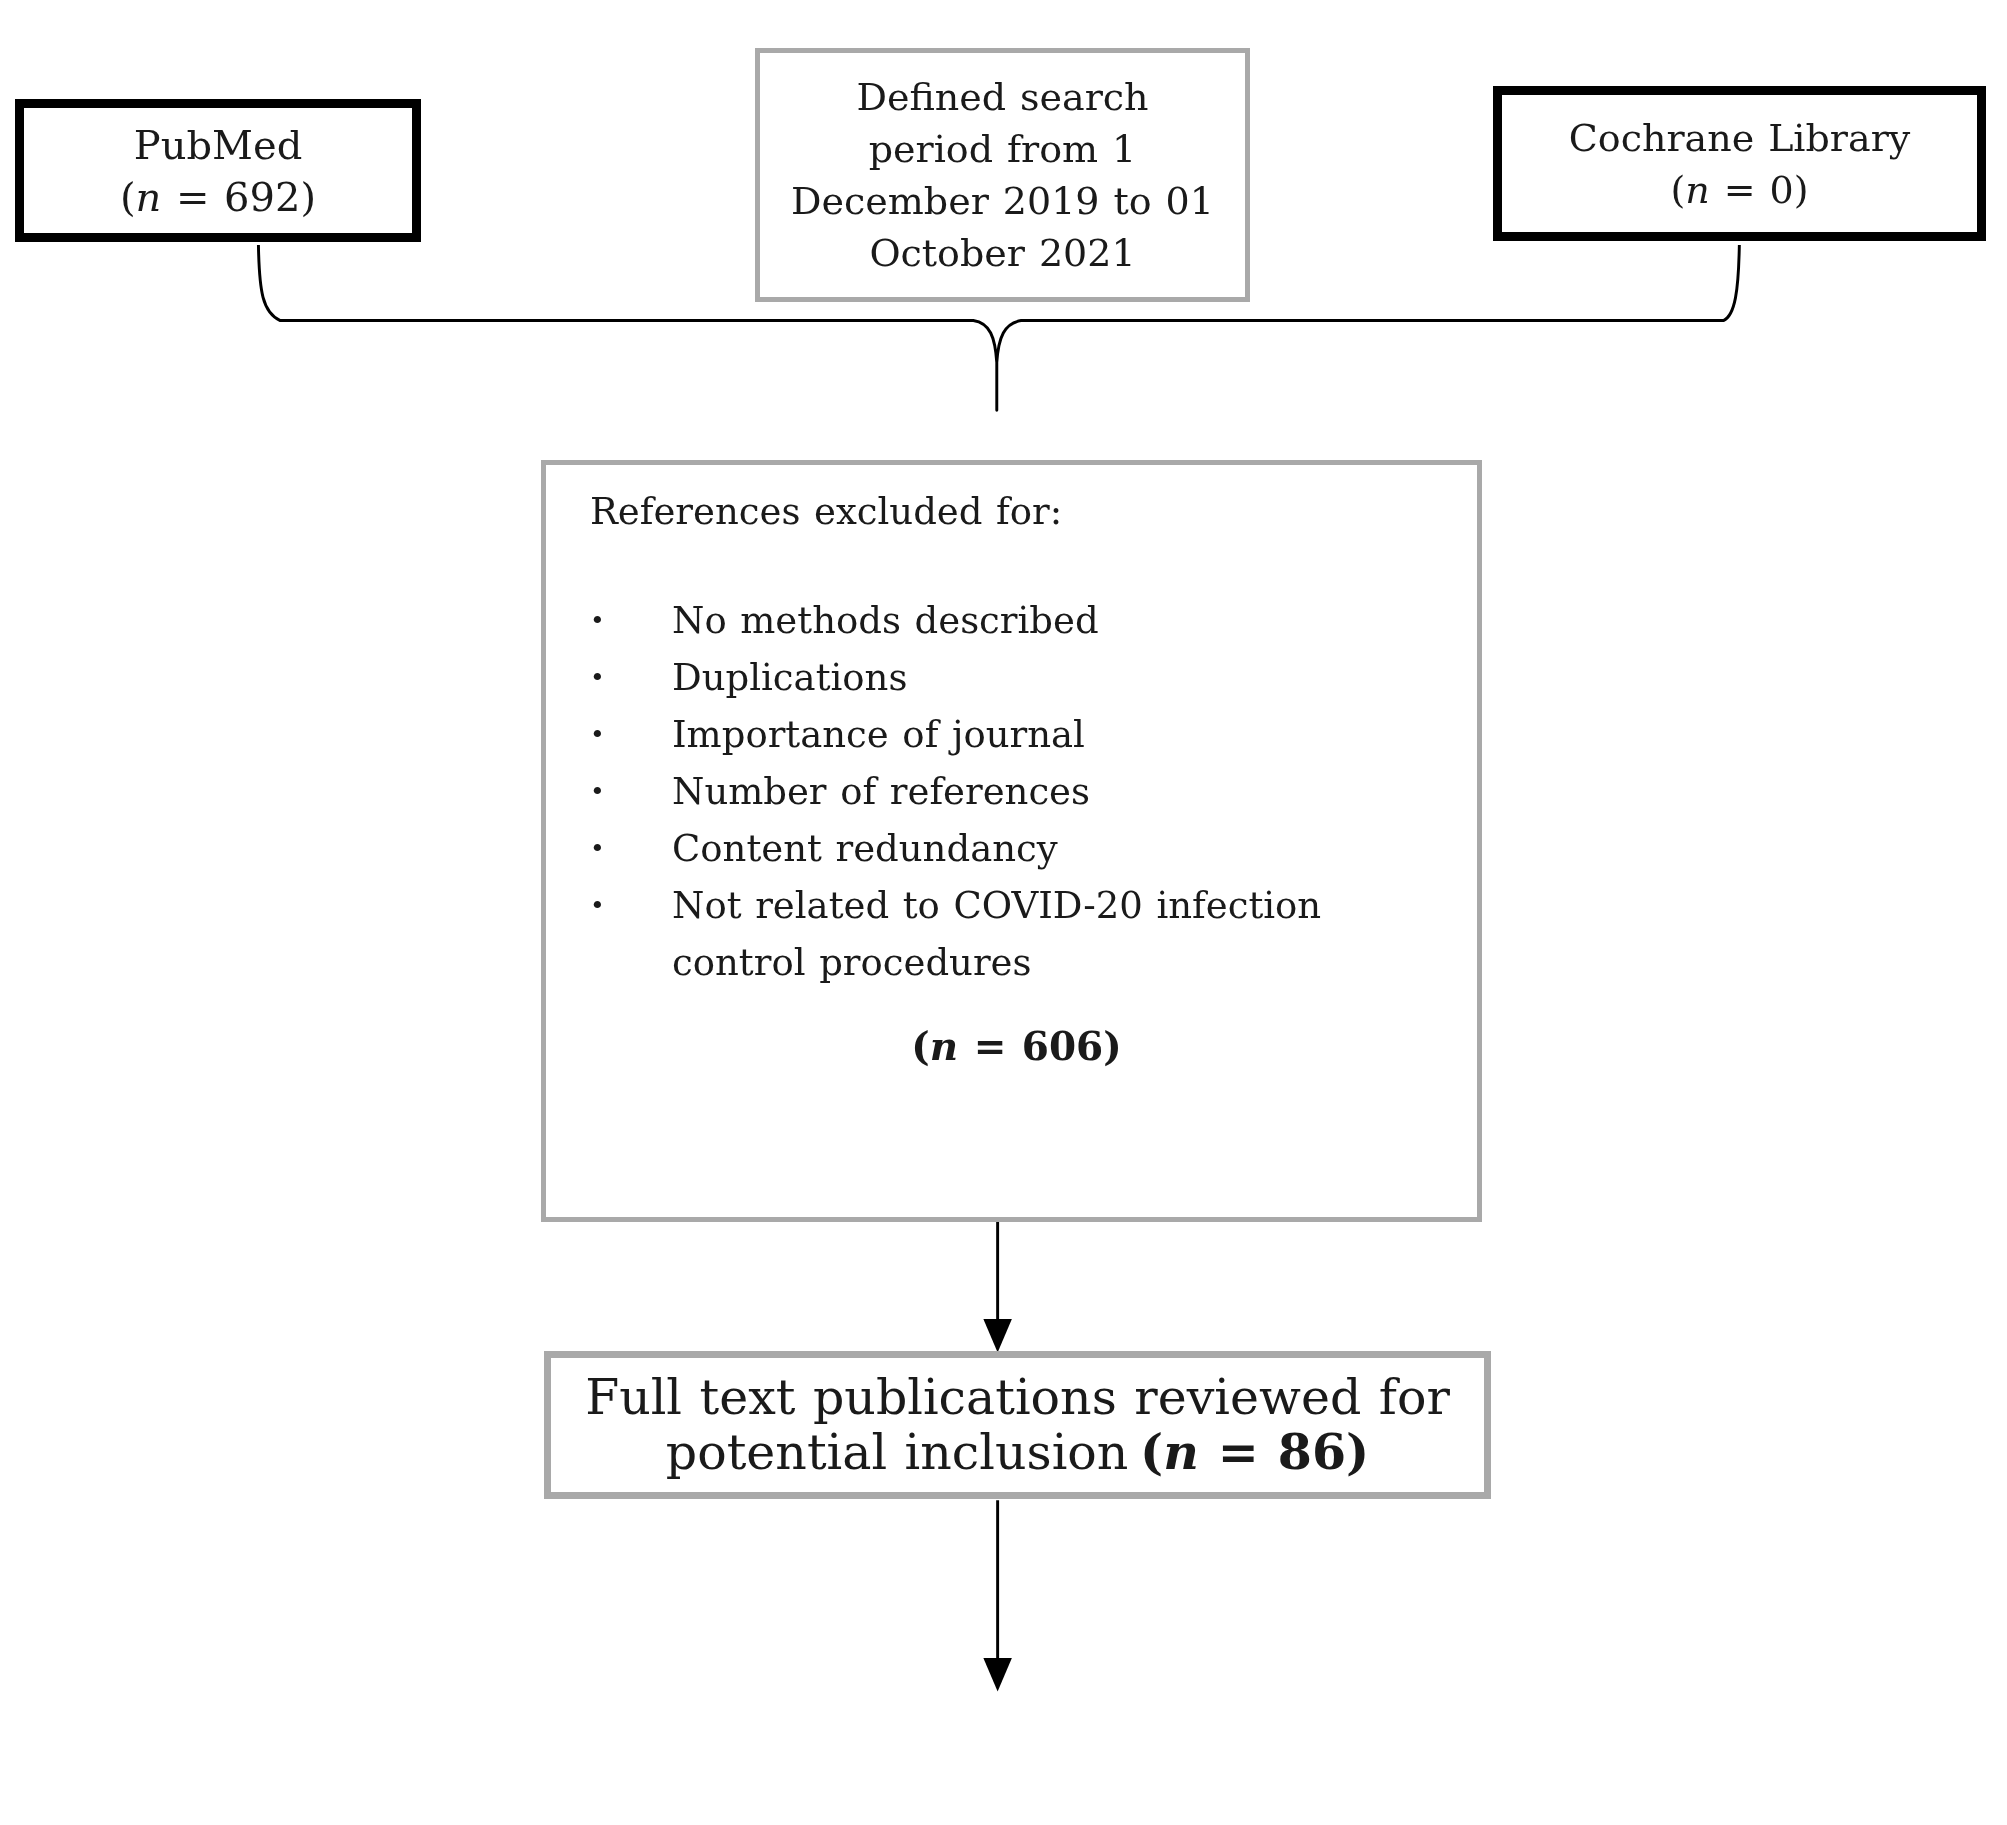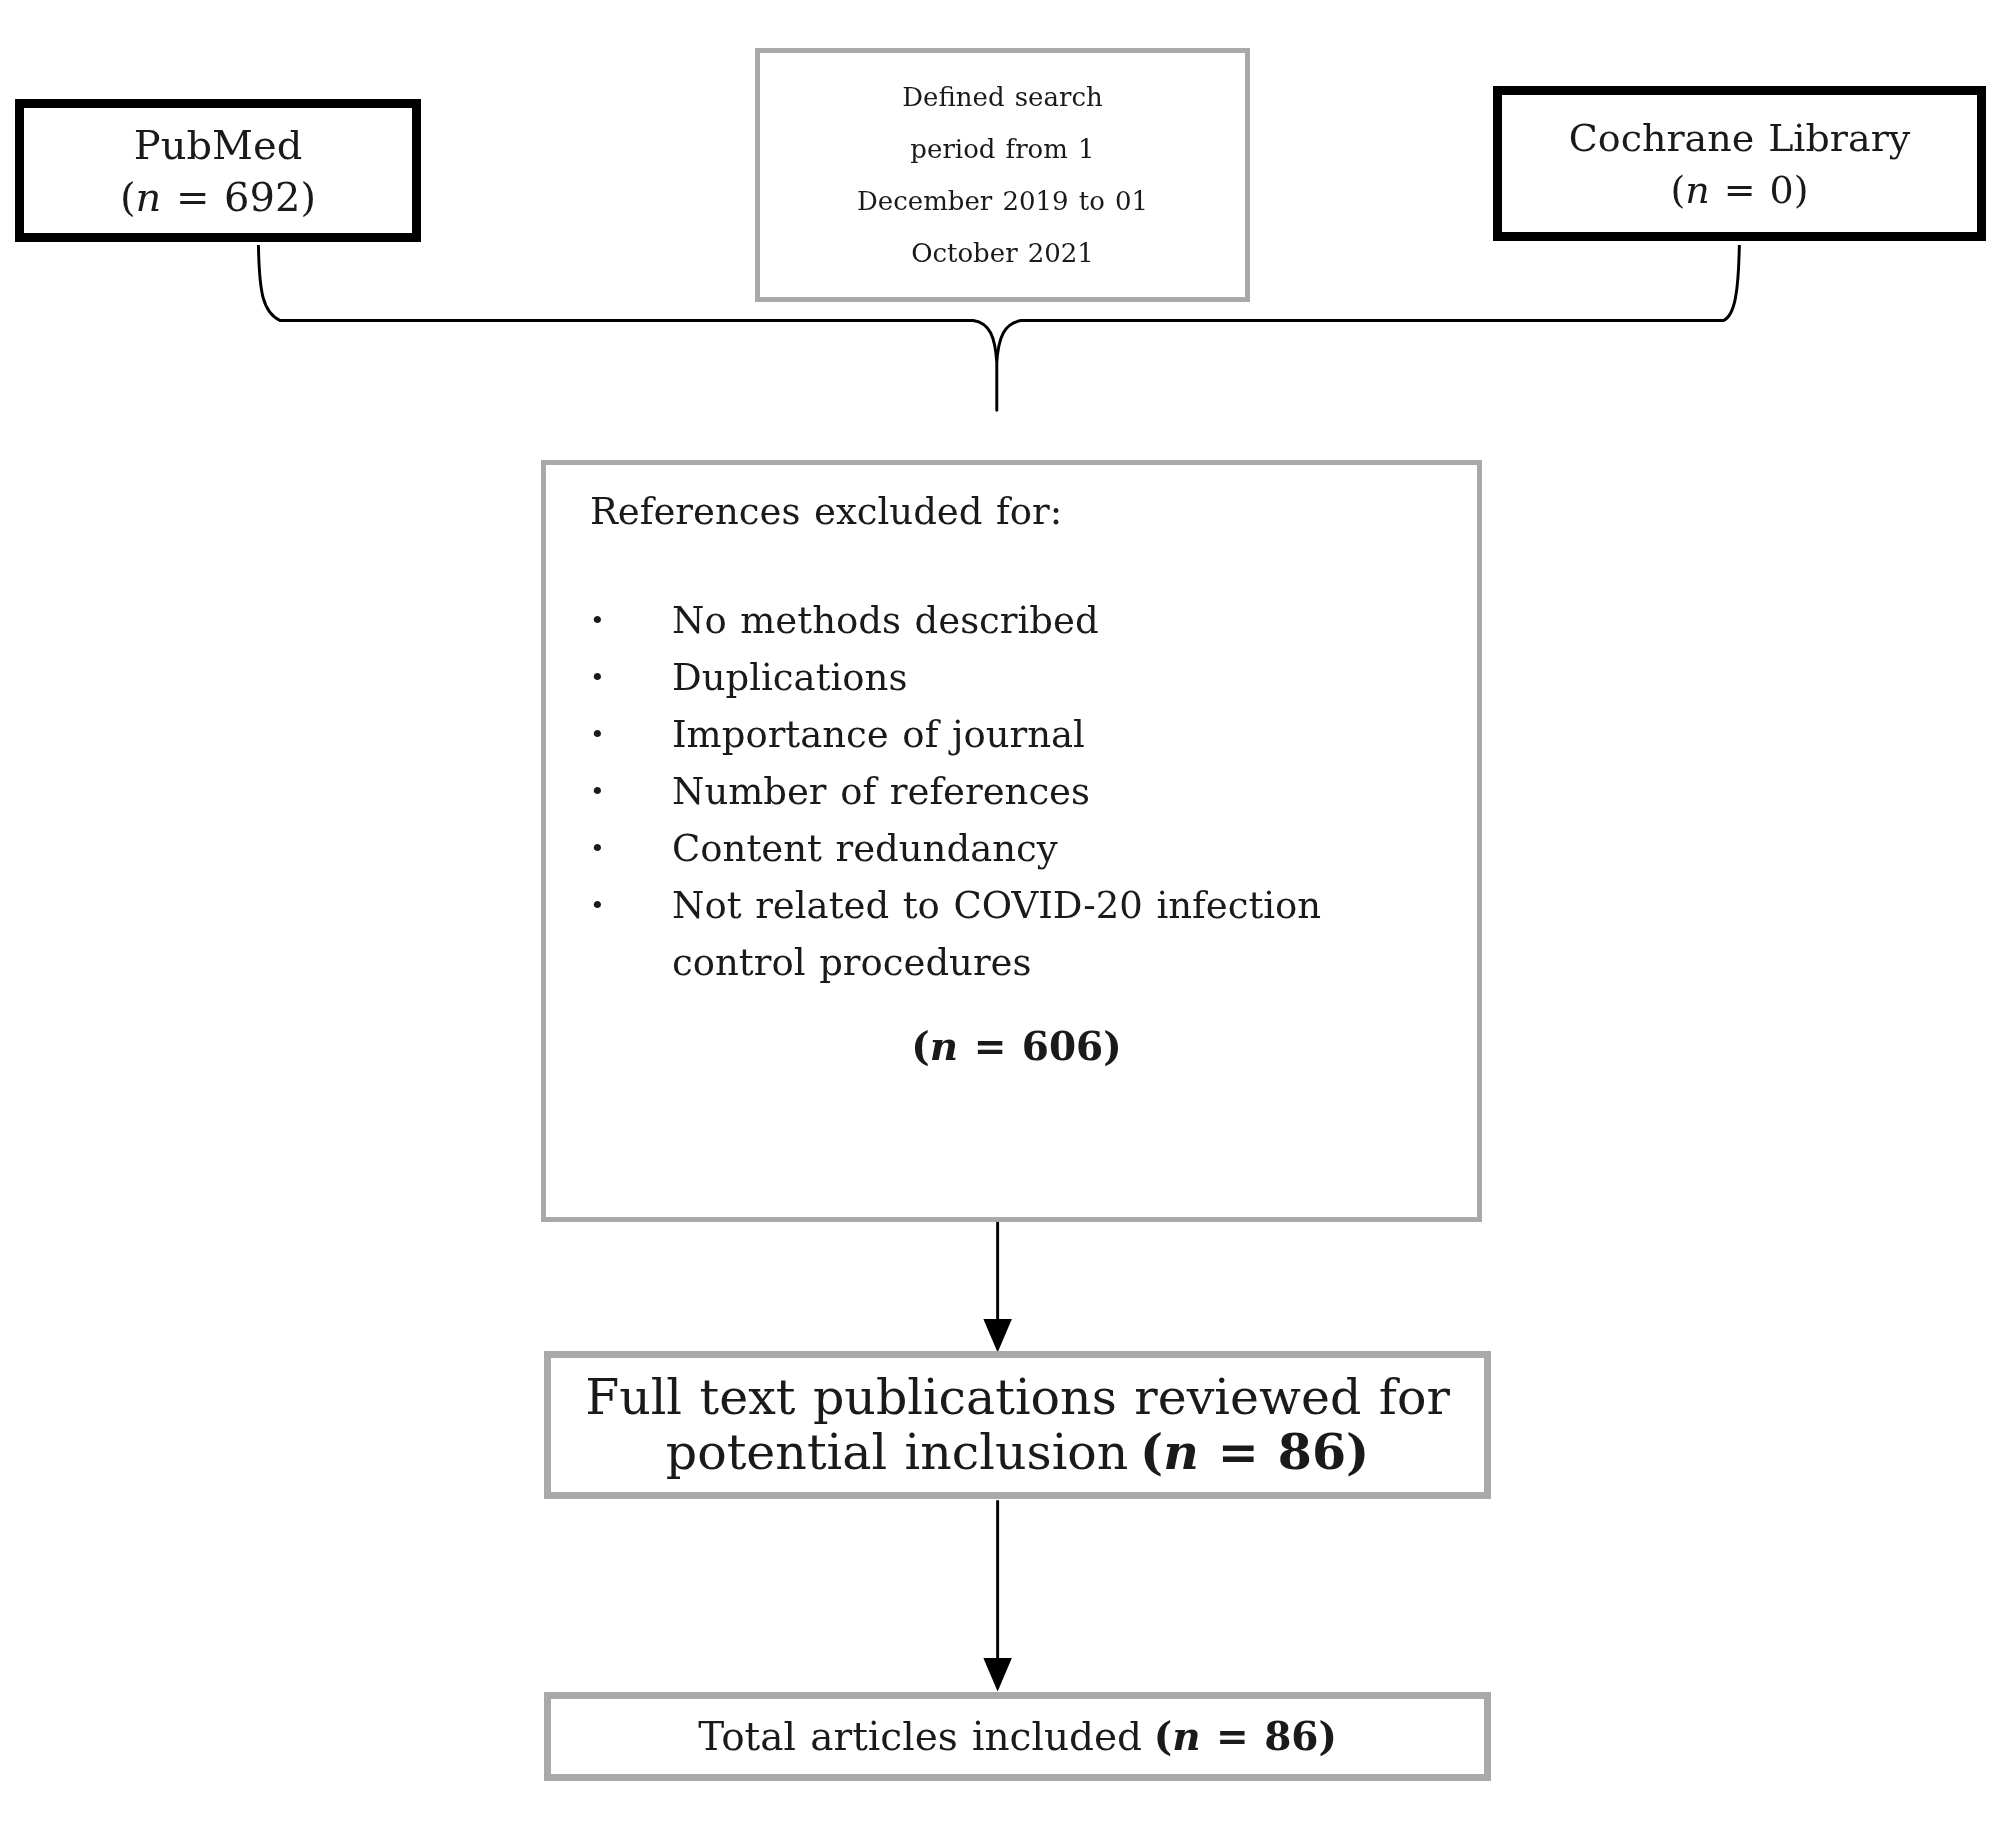--- a/index.html
+++ b/index.html
@@ -20,21 +20,21 @@
     flex-direction: column;
     justify-content: center;
     align-items: center;
     text-align: center;
   }
   .box.strong { border: 9.2px solid #000000; }
   .box.muted  { border: 5.9px solid #a9a9a9; }
   .box.muted-thick { border: 7.6px solid #a9a9a9; }
 
   #pubmed-box   { left: 15px;   top: 99px;  width: 406px;  height: 143px; font-size: 40px; line-height: 52px; }
-  #search-box   { left: 755px;  top: 48px;   width: 495px;  height: 254px; font-size: 26px; line-height: 52px; }
+  #search-box   { left: 755px;  top: 48px;   width: 495px;  height: 254px; font-size: 38px; line-height: 52px; }
   #cochrane-box { left: 1493px; top: 86px;  width: 493px;  height: 155px; font-size: 38px; line-height: 52px; }
 
   #excluded-box {
     left: 541px; top: 460px; width: 941px; height: 762px;
     display: block; text-align: left; font-size: 37px;
   }
   .ref-inner { padding: 22px 34px 0 44px; }
   .ref-title { line-height: 50px; }
   .ref-list { list-style: none; margin: 55px 0 0 0; padding: 0; }
   .ref-list li { display: flex; line-height: 57px; }
@@ -118,18 +118,15 @@
       </ul>
       <div class="ref-count"><span>(</span><span class="n-sym">n</span><span> = 606)</span></div>
     </div>
   </div>
 
   <div id="fulltext-box" class="box muted-thick">
     <div>Full text publications reviewed for</div>
     <div><span>potential inclusion</span><span class="count-bold count-gap"><span>(</span><span class="n-sym">n</span><span> = 86)</span></span></div>
   </div>
 
-  <div id="total-box" class="box muted-thick">
-    <div><span>Total articles included</span><span class="count-bold count-gap"><span>(</span><span class="n-sym">n</span><span> = 86)</span></span></div>
-  </div>
 
 </div>
 
 
 </body></html>

